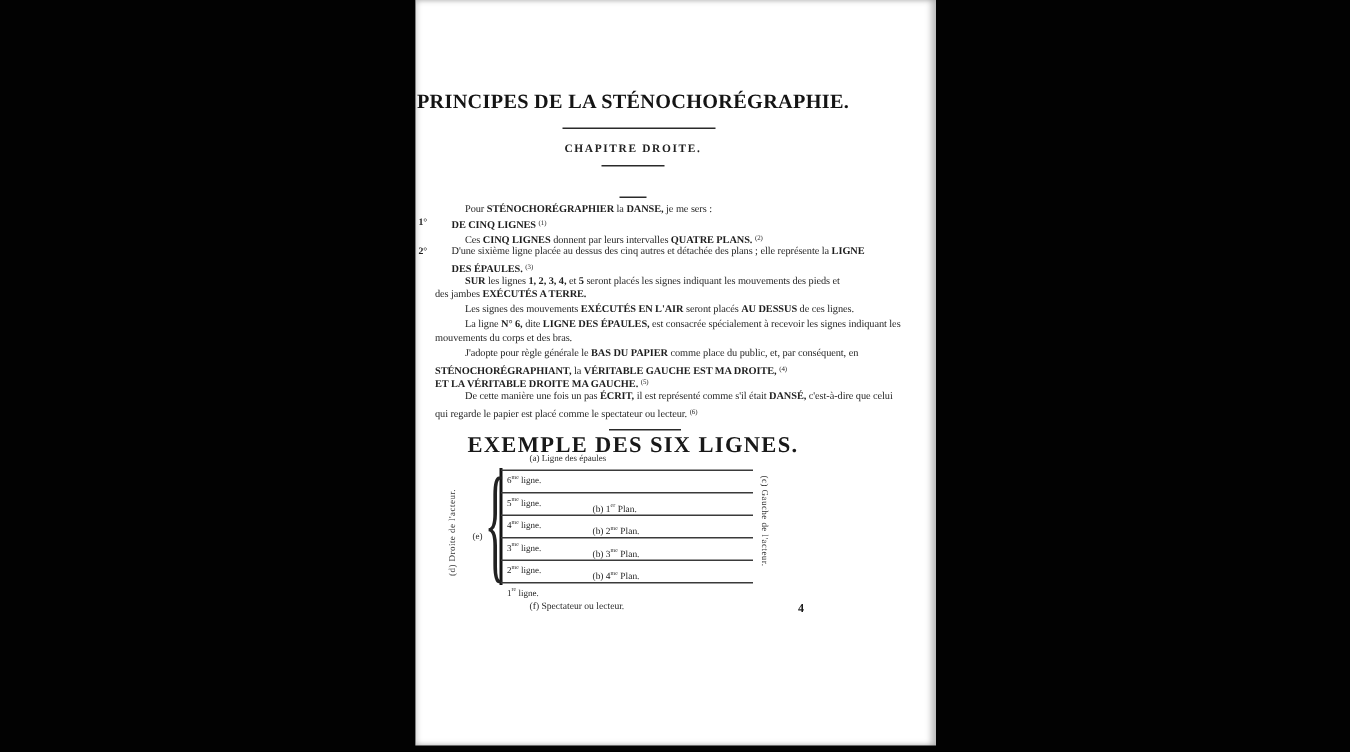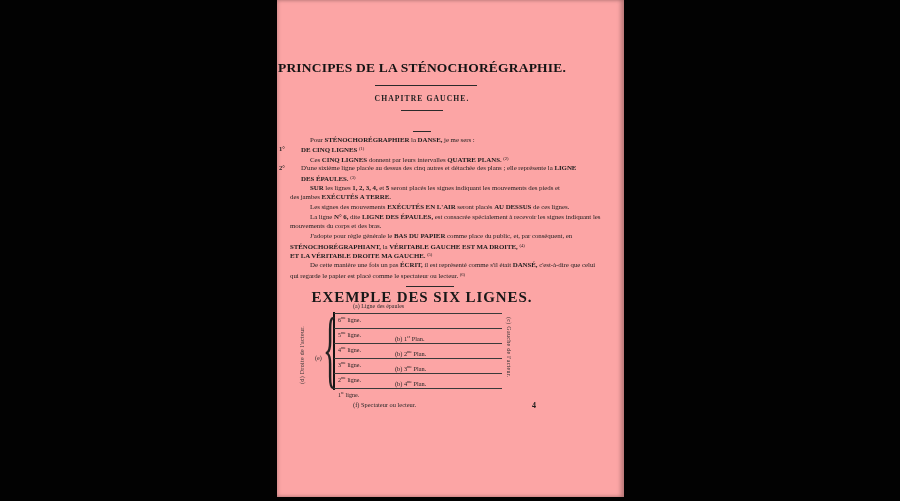--- a/index.html
+++ b/index.html
@@ -1,19 +1,19 @@
 <!DOCTYPE html>
 <html><head>
 <meta charset="utf-8">
 <style>
   html,body{margin:0;padding:0;background:#000;}
   .stage{position:relative;width:900px;height:501px;background:#020202;overflow:hidden;
          font-family:"Liberation Serif","DejaVu Serif",serif;}
   .page{position:absolute;left:277px;top:0;width:347px;height:497px;
-        background:#fca5a5;box-shadow:inset -3px 0 4px rgba(0,0,0,.28), inset 2px 0 3px rgba(0,0,0,.12);
+        background:#ffffff;box-shadow:inset -3px 0 4px rgba(0,0,0,.28), inset 2px 0 3px rgba(0,0,0,.12);
         color:#1c1c1c;}
   .abs{position:absolute;}
   .center{left:0;width:290px;text-align:center;}
   .title{top:60px;font-size:13.5px;font-weight:bold;letter-spacing:.2px;color:#141414;white-space:nowrap;}
   .chapter{top:94px;font-size:7.6px;font-weight:bold;letter-spacing:1.1px;color:#222;}
   .section{top:116px;font-size:8.6px;font-weight:bold;letter-spacing:.8px;color:#181818;}
   .rule{position:absolute;height:1px;background:#2a2a2a;}
   .rule-title{left:98px;top:85px;width:102px;}
   .rule-chapter{left:124px;top:110px;width:42px;}
   .rule-section{left:136px;top:131px;width:18px;}
@@ -42,21 +42,21 @@
 </style>
 </head>
 <body>
 
 <div class="stage">
   <div class="page">
 
     <div class="abs center title">PRINCIPES DE LA STÉNOCHORÉGRAPHIE.</div>
     <div class="rule rule-title"></div>
 
-    <div class="abs center chapter">CHAPITRE GAUCHE.</div>
+    <div class="abs center chapter">CHAPITRE DROITE.</div>
     <div class="rule rule-chapter"></div>
 
     <div class="rule rule-section"></div>
 
     <div id="body-lines">
         <div class="bline" style="top: 134.5px;"><span style="margin-left: 33px;"><span>Pour </span><span class="b">STÉNOCHORÉGRAPHIER</span><span> la </span><span class="b">DANSE,</span><span> je me sers :</span></span></div>
         <div class="bline" style="top: 144.15px;"><span class="mnum">1°</span><span style="margin-left: 24px;"><span class="b">DE CINQ LIGNES</span><span> </span><span class="fn">(1)</span></span></div>
         <div class="bline" style="top: 153.8px;"><span style="margin-left: 33px;"><span>Ces </span><span class="b">CINQ LIGNES</span><span> donnent par leurs intervalles </span><span class="b">QUATRE PLANS.</span><span> </span><span class="fn">(2)</span></span></div>
         <div class="bline" style="top: 163.45px;"><span class="mnum">2°</span><span style="margin-left: 24px;"><span>D'une sixième ligne placée au dessus des cinq autres et détachée des plans ; elle représente la </span><span class="b">LIGNE</span></span></div>
         <div class="bline" style="top: 173.1px;"><span style="margin-left: 24px;"><span class="b">DES ÉPAULES.</span><span> </span><span class="fn">(3)</span></span></div>

